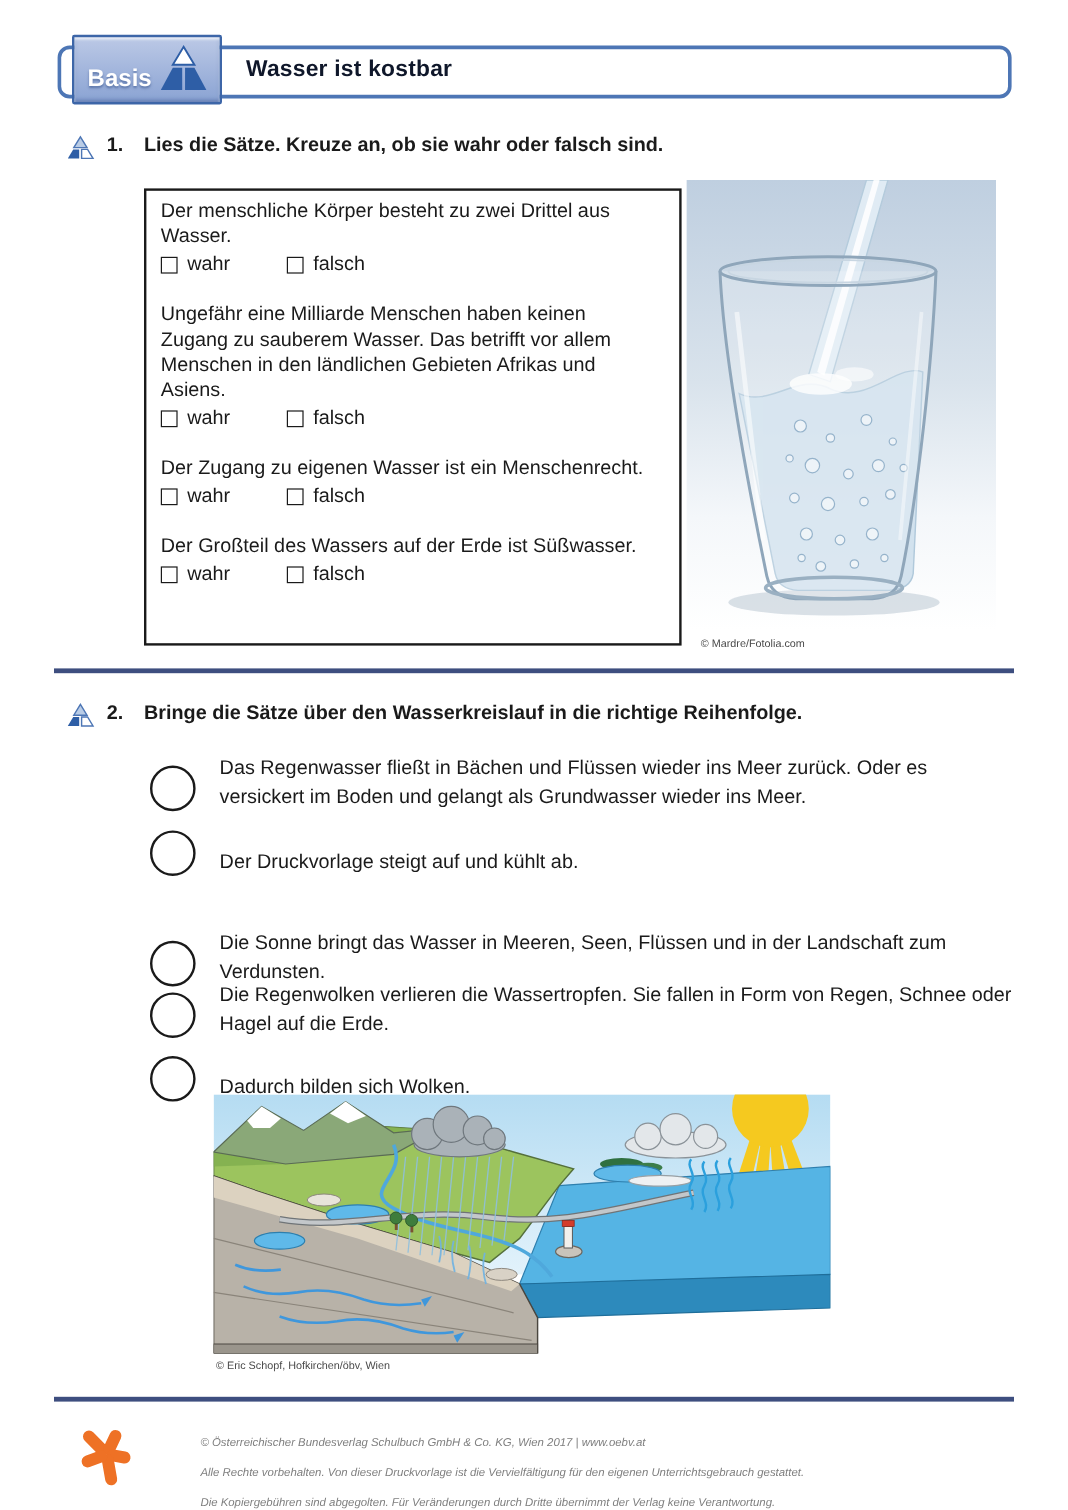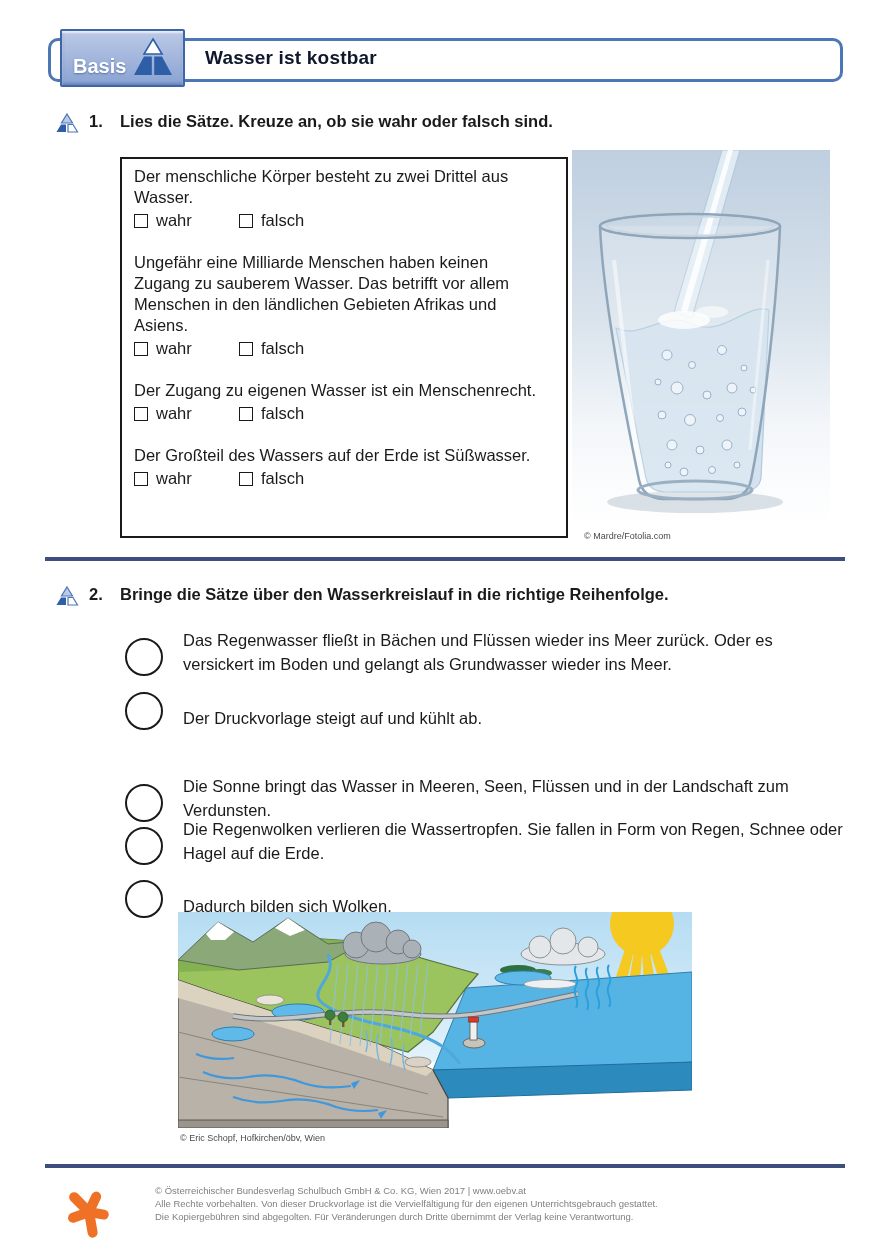--- a/index.html
+++ b/index.html
@@ -56,21 +56,21 @@
     width:34px;height:34px;border:2px solid #1a1a1a;border-radius:50%;flex:0 0 auto;background:#fff;
   }
   .seq-text{margin:0;width:660px;font-size:16.5px;line-height:24px;}
   
   .illustration{position:absolute;left:178px;top:912px;width:514px;height:216px;}
   
   .footer-logo{position:absolute;left:58px;top:1182px;}
   .footer-text{
     position:absolute;left:155px;top:1184px;width:660px;font-size:9.5px;line-height:13px;color:#7f7f7f;
   }
-  .footer-text p{margin:0;}
+  .footer-text p{margin:12px;font-style:italic;}
 </style>
 </head>
 <body>
 
 <div class="title-bar"></div>
 <div class="title-text">Wasser ist kostbar</div>
 <div class="basis-badge">
   <span class="basis-label">Basis</span>
   <svg class="basis-pyramid" width="48" height="42" viewBox="0 0 48 42">
     <polygon points="24,2 33,17 15,17" fill="#ffffff" stroke="#2e5ea6" stroke-width="1.6"></polygon>

